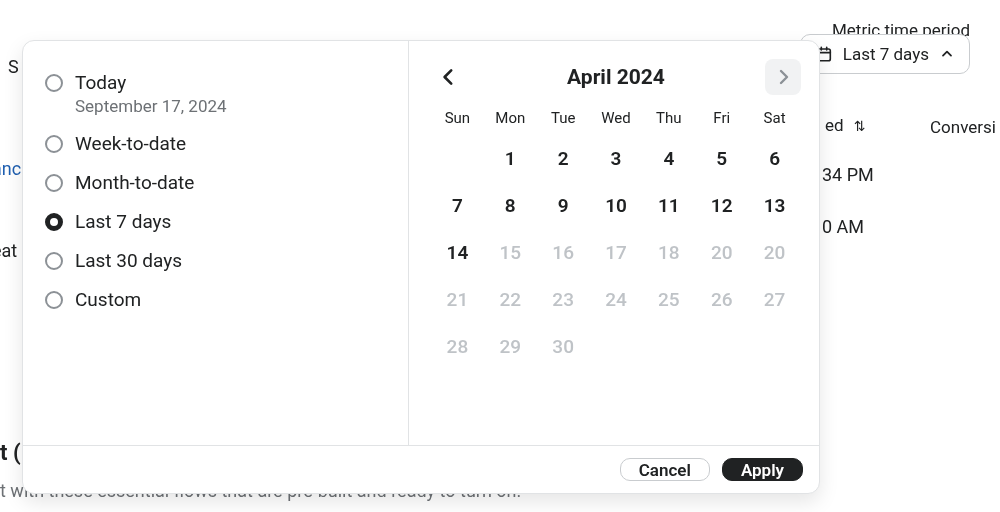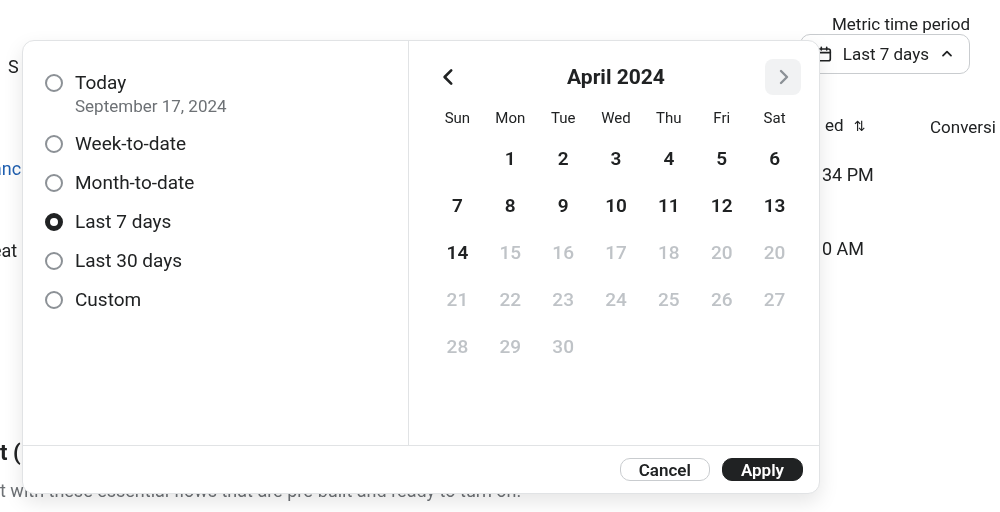--- a/index.html
+++ b/index.html
@@ -42,21 +42,21 @@
     position:absolute;
     left:0;
     top:480px;
     font-size:18px;
     color:#6d7175;
   }
 
   .metric-label {
     position:absolute;
     right:30px;
-    top:14px;
+    top:20px;
     font-size:17px;
     color:#202223;
   }
 
   .metric-btn {
     position:absolute;
     right:30px;
     top:34px;
     height:40px;
     border:1px solid #c9cccf;
@@ -200,21 +200,21 @@
 </head>
 <body>
 
 <div class="bg-cell bg-header" style="left:825px; top:115px;">
   <span>ed</span>
   <span class="bg-sort">⇅</span>
 </div>
 <div class="bg-cell bg-header" style="left:930px; top:117px;">Conversi</div>
 
 <div class="bg-cell" style="left:822px; top:164px;">34 PM</div>
-<div class="bg-cell" style="left:822px; top:238px;">0 AM</div>
+<div class="bg-cell" style="left:822px; top:216px;">0 AM</div>
 <div class="bg-cell" style="left:776px; top:292px;">8 AM</div>
 
 <div class="bg-cell bg-left-edge" style="left:8px; top:56px;">S</div>
 <div class="bg-cell bg-left-edge bg-link" style="left:-8px; top:158px;">anc</div>
 <div class="bg-cell bg-left-edge" style="left:-8px; top:240px;">eat</div>
 
 <div class="bg-heading">t (</div>
 <div class="bg-para">t with these essential flows that are pre-built and ready to turn on.</div>
 
 <div class="metric-label">Metric time period</div>

